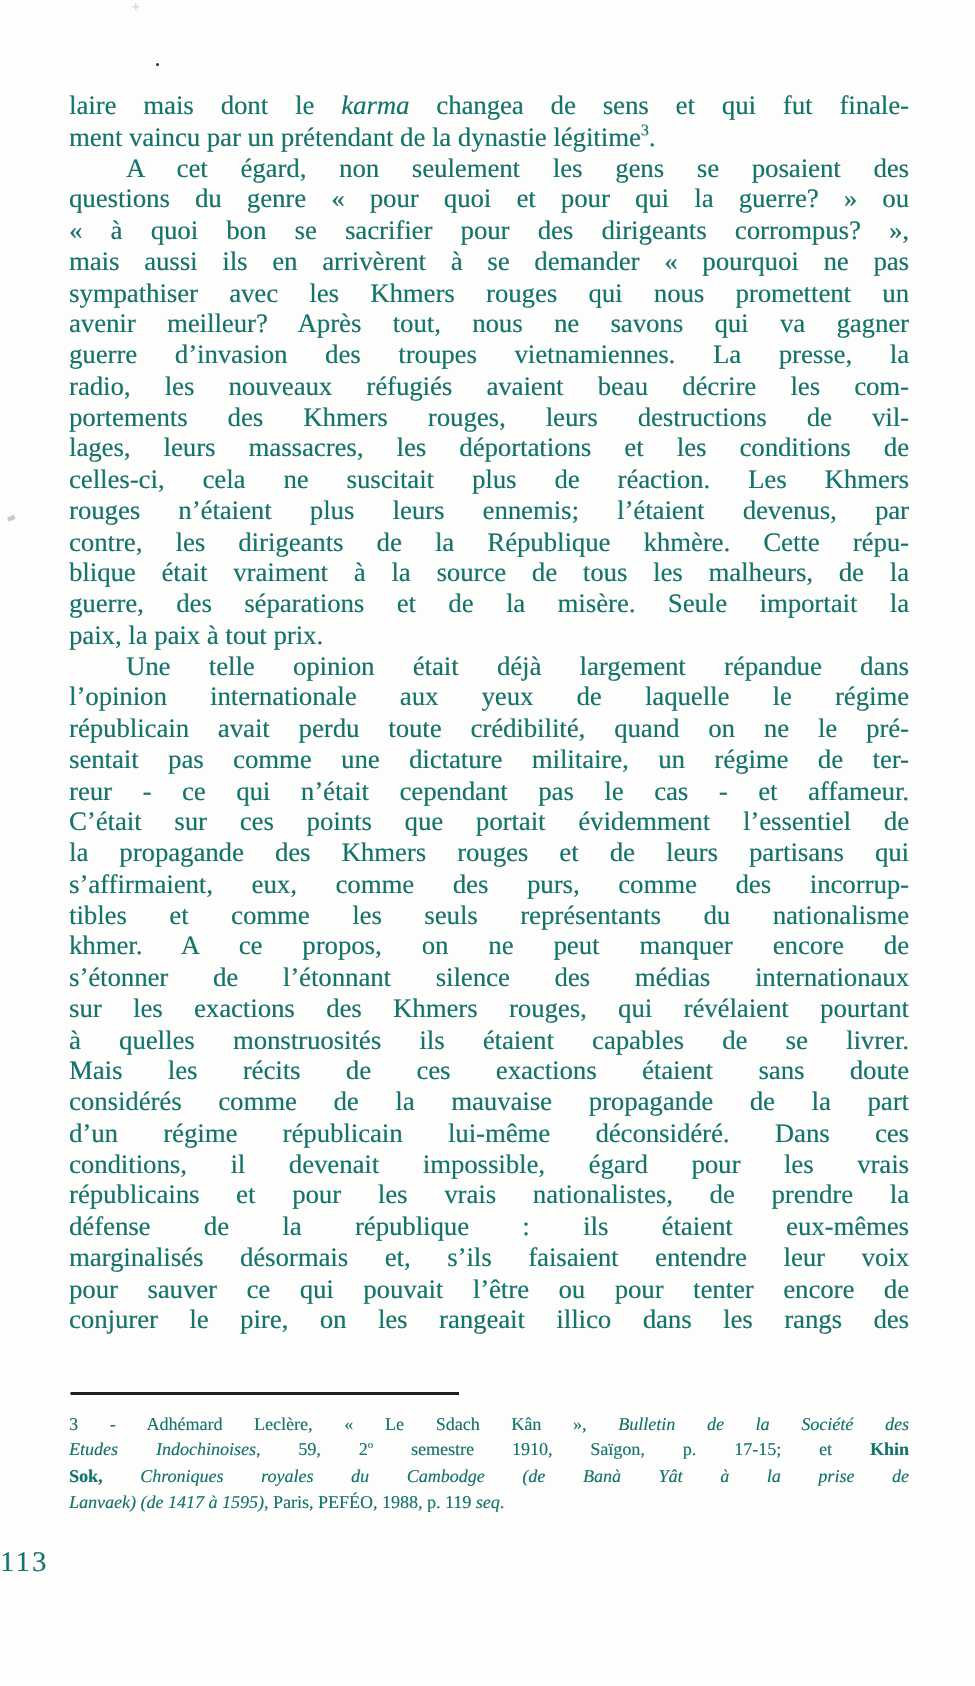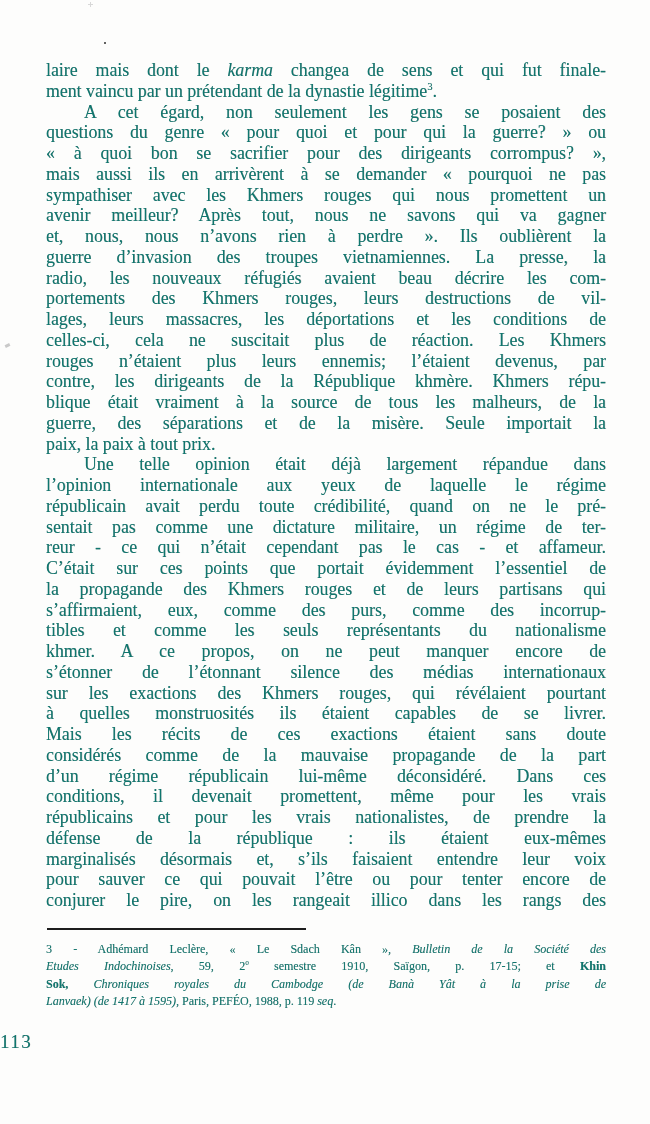--- a/index.html
+++ b/index.html
@@ -74,48 +74,47 @@
 
   <div class="bodytext" id="bodytext">
       <div class="tline just"><span>laire mais dont le </span><span class="i">karma</span><span> changea de sens et qui fut finale-</span></div>
       <div class="tline"><span>ment vaincu par un prétendant de la dynastie légitime</span><span class="sup">3</span><span>.</span></div>
       <div class="tline just ind"><span>A cet égard, non seulement les gens se posaient des</span></div>
       <div class="tline just"><span>questions du genre « pour quoi et pour qui la guerre? » ou</span></div>
       <div class="tline just"><span>« à quoi bon se sacrifier pour des dirigeants corrompus? »,</span></div>
       <div class="tline just"><span>mais aussi ils en arrivèrent à se demander « pourquoi ne pas</span></div>
       <div class="tline just"><span>sympathiser avec les Khmers rouges qui nous promettent un</span></div>
       <div class="tline just"><span>avenir meilleur? Après tout, nous ne savons qui va gagner</span></div>
-      <div class="tline just"><span>et, nous, nous n’avons rien à perdre ». Ils oublièrent la</span></div>
       <div class="tline just"><span>guerre d’invasion des troupes vietnamiennes. La presse, la</span></div>
       <div class="tline just"><span>radio, les nouveaux réfugiés avaient beau décrire les com-</span></div>
       <div class="tline just"><span>portements des Khmers rouges, leurs destructions de vil-</span></div>
       <div class="tline just"><span>lages, leurs massacres, les déportations et les conditions de</span></div>
       <div class="tline just"><span>celles-ci, cela ne suscitait plus de réaction. Les Khmers</span></div>
       <div class="tline just"><span>rouges n’étaient plus leurs ennemis; l’étaient devenus, par</span></div>
-      <div class="tline just"><span>contre, les dirigeants de la République khmère. Khmers répu-</span></div>
+      <div class="tline just"><span>contre, les dirigeants de la République khmère. Cette répu-</span></div>
       <div class="tline just"><span>blique était vraiment à la source de tous les malheurs, de la</span></div>
       <div class="tline just"><span>guerre, des séparations et de la misère. Seule importait la</span></div>
       <div class="tline"><span>paix, la paix à tout prix.</span></div>
       <div class="tline just ind"><span>Une telle opinion était déjà largement répandue dans</span></div>
       <div class="tline just"><span>l’opinion internationale aux yeux de laquelle le régime</span></div>
       <div class="tline just"><span>républicain avait perdu toute crédibilité, quand on ne le pré-</span></div>
       <div class="tline just"><span>sentait pas comme une dictature militaire, un régime de ter-</span></div>
       <div class="tline just"><span>reur - ce qui n’était cependant pas le cas - et affameur.</span></div>
       <div class="tline just"><span>C’était sur ces points que portait évidemment l’essentiel de</span></div>
       <div class="tline just"><span>la propagande des Khmers rouges et de leurs partisans qui</span></div>
       <div class="tline just"><span>s’affirmaient, eux, comme des purs, comme des incorrup-</span></div>
       <div class="tline just"><span>tibles et comme les seuls représentants du nationalisme</span></div>
       <div class="tline just"><span>khmer. A ce propos, on ne peut manquer encore de</span></div>
       <div class="tline just"><span>s’étonner de l’étonnant silence des médias internationaux</span></div>
       <div class="tline just"><span>sur les exactions des Khmers rouges, qui révélaient pourtant</span></div>
       <div class="tline just"><span>à quelles monstruosités ils étaient capables de se livrer.</span></div>
       <div class="tline just"><span>Mais les récits de ces exactions étaient sans doute</span></div>
       <div class="tline just"><span>considérés comme de la mauvaise propagande de la part</span></div>
       <div class="tline just"><span>d’un régime républicain lui-même déconsidéré. Dans ces</span></div>
-      <div class="tline just"><span>conditions, il devenait promettent, même pour les vrais</span></div>
+      <div class="tline just"><span>conditions, il devenait impossible, égard pour les vrais</span></div>
       <div class="tline just"><span>républicains et pour les vrais nationalistes, de prendre la</span></div>
       <div class="tline just"><span>défense de la république : ils étaient eux-mêmes</span></div>
       <div class="tline just"><span>marginalisés désormais et, s’ils faisaient entendre leur voix</span></div>
       <div class="tline just"><span>pour sauver ce qui pouvait l’être ou pour tenter encore de</span></div>
       <div class="tline just"><span>conjurer le pire, on les rangeait illico dans les rangs des</span></div>
     </div>
 
   <div class="fnrule"></div>
 
   <div class="footnote" id="footnote">

